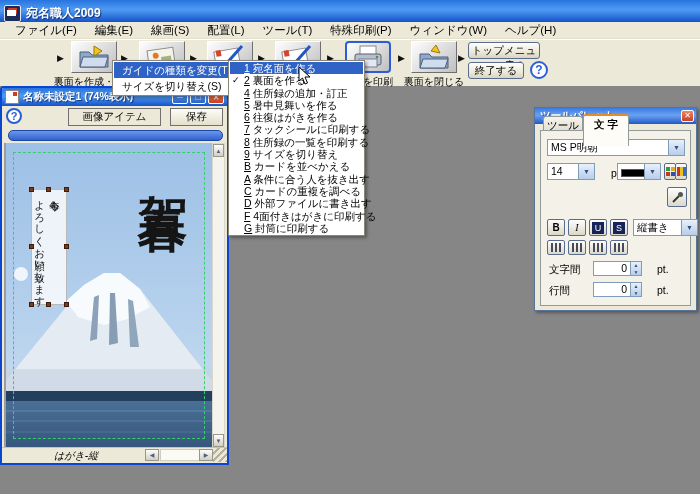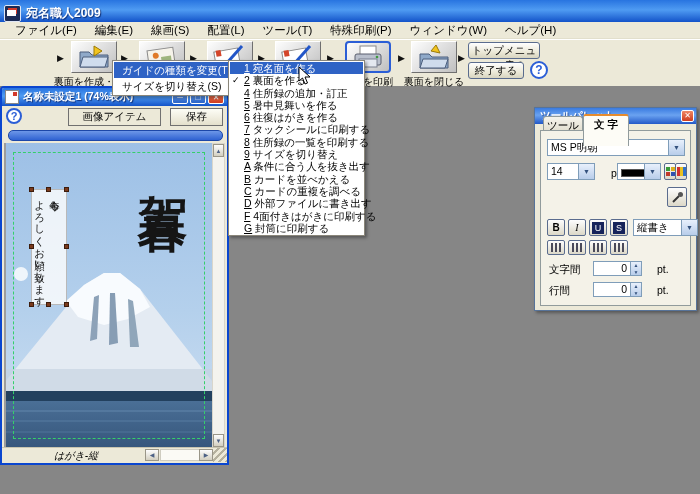--- a/index.html
+++ b/index.html
@@ -294,22 +294,22 @@
 
   <div class="menu-panel" id="sub-menu">
     <div class="sub-item hl"><span class="key">1</span><span> 宛名面を作る</span></div>
     <div class="sub-item"><span class="check">✓</span><span class="key">2</span><span> 裏面を作る</span></div>
     <div class="sub-item"><span class="key">4</span><span> 住所録の追加・訂正</span></div>
     <div class="sub-item"><span class="key">5</span><span> 暑中見舞いを作る</span></div>
     <div class="sub-item"><span class="key">6</span><span> 往復はがきを作る</span></div>
     <div class="sub-item"><span class="key">7</span><span> タックシールに印刷する</span></div>
     <div class="sub-item"><span class="key">8</span><span> 住所録の一覧を印刷する</span></div>
     <div class="sub-item"><span class="key">9</span><span> サイズを切り替え</span></div>
+    <div class="sub-item"><span class="key">B</span><span> カードを並べかえる</span></div>
     <div class="sub-item"><span class="key">A</span><span> 条件に合う人を抜き出す</span></div>
-    <div class="sub-item"><span class="key">B</span><span> カードを並べかえる</span></div>
     <div class="sub-item"><span class="key">C</span><span> カードの重複を調べる</span></div>
     <div class="sub-item"><span class="key">D</span><span> 外部ファイルに書き出す</span></div>
     <div class="sub-item"><span class="key">F</span><span> 4面付きはがきに印刷する</span></div>
     <div class="sub-item"><span class="key">G</span><span> 封筒に印刷する</span></div>
   </div>
 
   <div id="cursor">
     <svg width="13" height="19" viewBox="0 0 13 19">
         <polygon points="1,1 1,15 4.5,12 7,18 9.5,17 7,11 12,11" fill="#fff" stroke="#000" stroke-width="1"></polygon>
       </svg>

